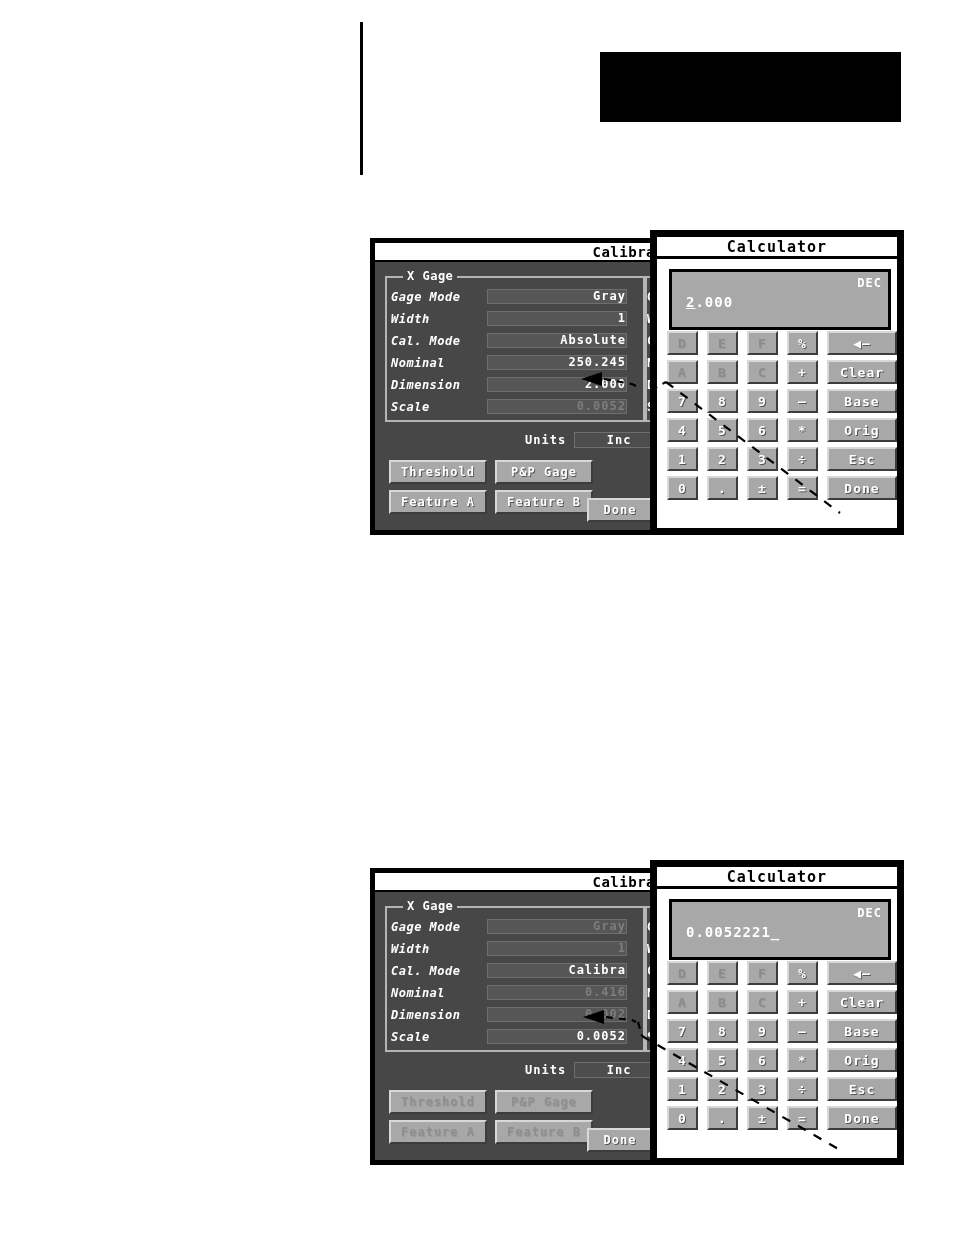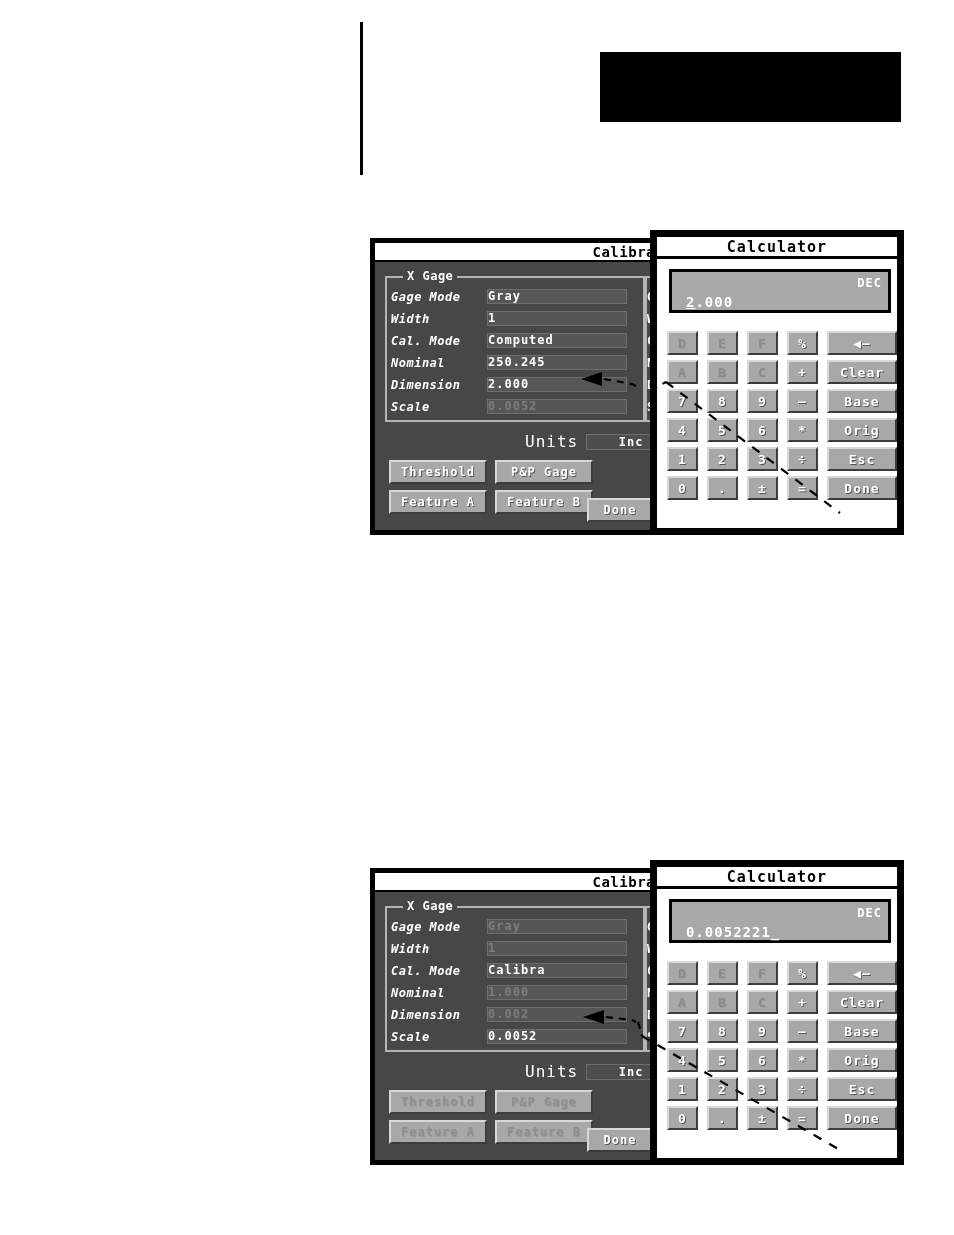--- a/index.html
+++ b/index.html
@@ -132,21 +132,21 @@
   .field-val {
     width: 140px;
     height: 15px;
     background: #565656;
     border: 1px solid #6e6e6e;
     box-sizing: border-box;
     color: #ffffff;
     font-size: 12px;
     font-weight: bold;
     letter-spacing: 1px;
-    text-align: left;
+    text-align: right;
     line-height: 13px;
     white-space: nowrap;
     overflow: hidden;
   }
   .field-val.dim { color: #7d7d7d; }
 
   .field-row2 {
     position: absolute;
     left: 2px;
     height: 17px;
@@ -173,22 +173,22 @@
   
   .units-row {
     position: absolute;
     left: 150px;
     top: 170px;
     display: flex;
     align-items: center;
   }
   .units-label {
     color: #ffffff;
-    font-size: 16px;
-    font-weight: normal;
+    font-size: 12px;
+    font-weight: bold;
     letter-spacing: 1px;
     margin-right: 8px;
   }
   .units-val {
     width: 90px;
     height: 16px;
     background: #4d4d4d;
     border: 1px solid #6e6e6e;
     box-sizing: border-box;
     color: #ffffff;
@@ -270,21 +270,21 @@
     font-weight: bold;
     letter-spacing: 1px;
     text-align: center;
     line-height: 20px;
   }
   .calc-display {
     position: absolute;
     left: 12px;
     top: 32px;
     width: 222px;
-    height: 44px;
+    height: 61px;
     background: #a8a8a8;
     border: 3px solid #000;
     box-sizing: border-box;
   }
   .calc-value {
     position: absolute;
     left: 14px;
     top: 22px;
     color: #ffffff;
     font-size: 14px;
@@ -359,21 +359,21 @@
           <div class="field-row" style="top:10px;">
             <span class="field-label">Gage Mode</span>
             <span class="field-val">Gray</span>
           </div>
           <div class="field-row" style="top:32px;">
             <span class="field-label">Width</span>
             <span class="field-val">1</span>
           </div>
           <div class="field-row" style="top:54px;">
             <span class="field-label">Cal. Mode</span>
-            <span class="field-val">Computed</span>
+            <span class="field-val">Absolute</span>
           </div>
           <div class="field-row" style="top:76px;">
             <span class="field-label">Nominal</span>
             <span class="field-val">250.245</span>
           </div>
           <div class="field-row" style="top:98px;">
             <span class="field-label">Dimension</span>
             <span class="field-val">2.000</span>
           </div>
           <div class="field-row" style="top:120px;">
@@ -505,21 +505,21 @@
           <div class="field-row" style="top:32px;">
             <span class="field-label">Width</span>
             <span class="field-val dim">1</span>
           </div>
           <div class="field-row" style="top:54px;">
             <span class="field-label">Cal. Mode</span>
             <span class="field-val">Calibra</span>
           </div>
           <div class="field-row" style="top:76px;">
             <span class="field-label">Nominal</span>
-            <span class="field-val dim">1.000</span>
+            <span class="field-val dim">0.416</span>
           </div>
           <div class="field-row" style="top:98px;">
             <span class="field-label">Dimension</span>
             <span class="field-val dim">0.002</span>
           </div>
           <div class="field-row" style="top:120px;">
             <span class="field-label">Scale</span>
             <span class="field-val">0.0052</span>
           </div>
         </div>

